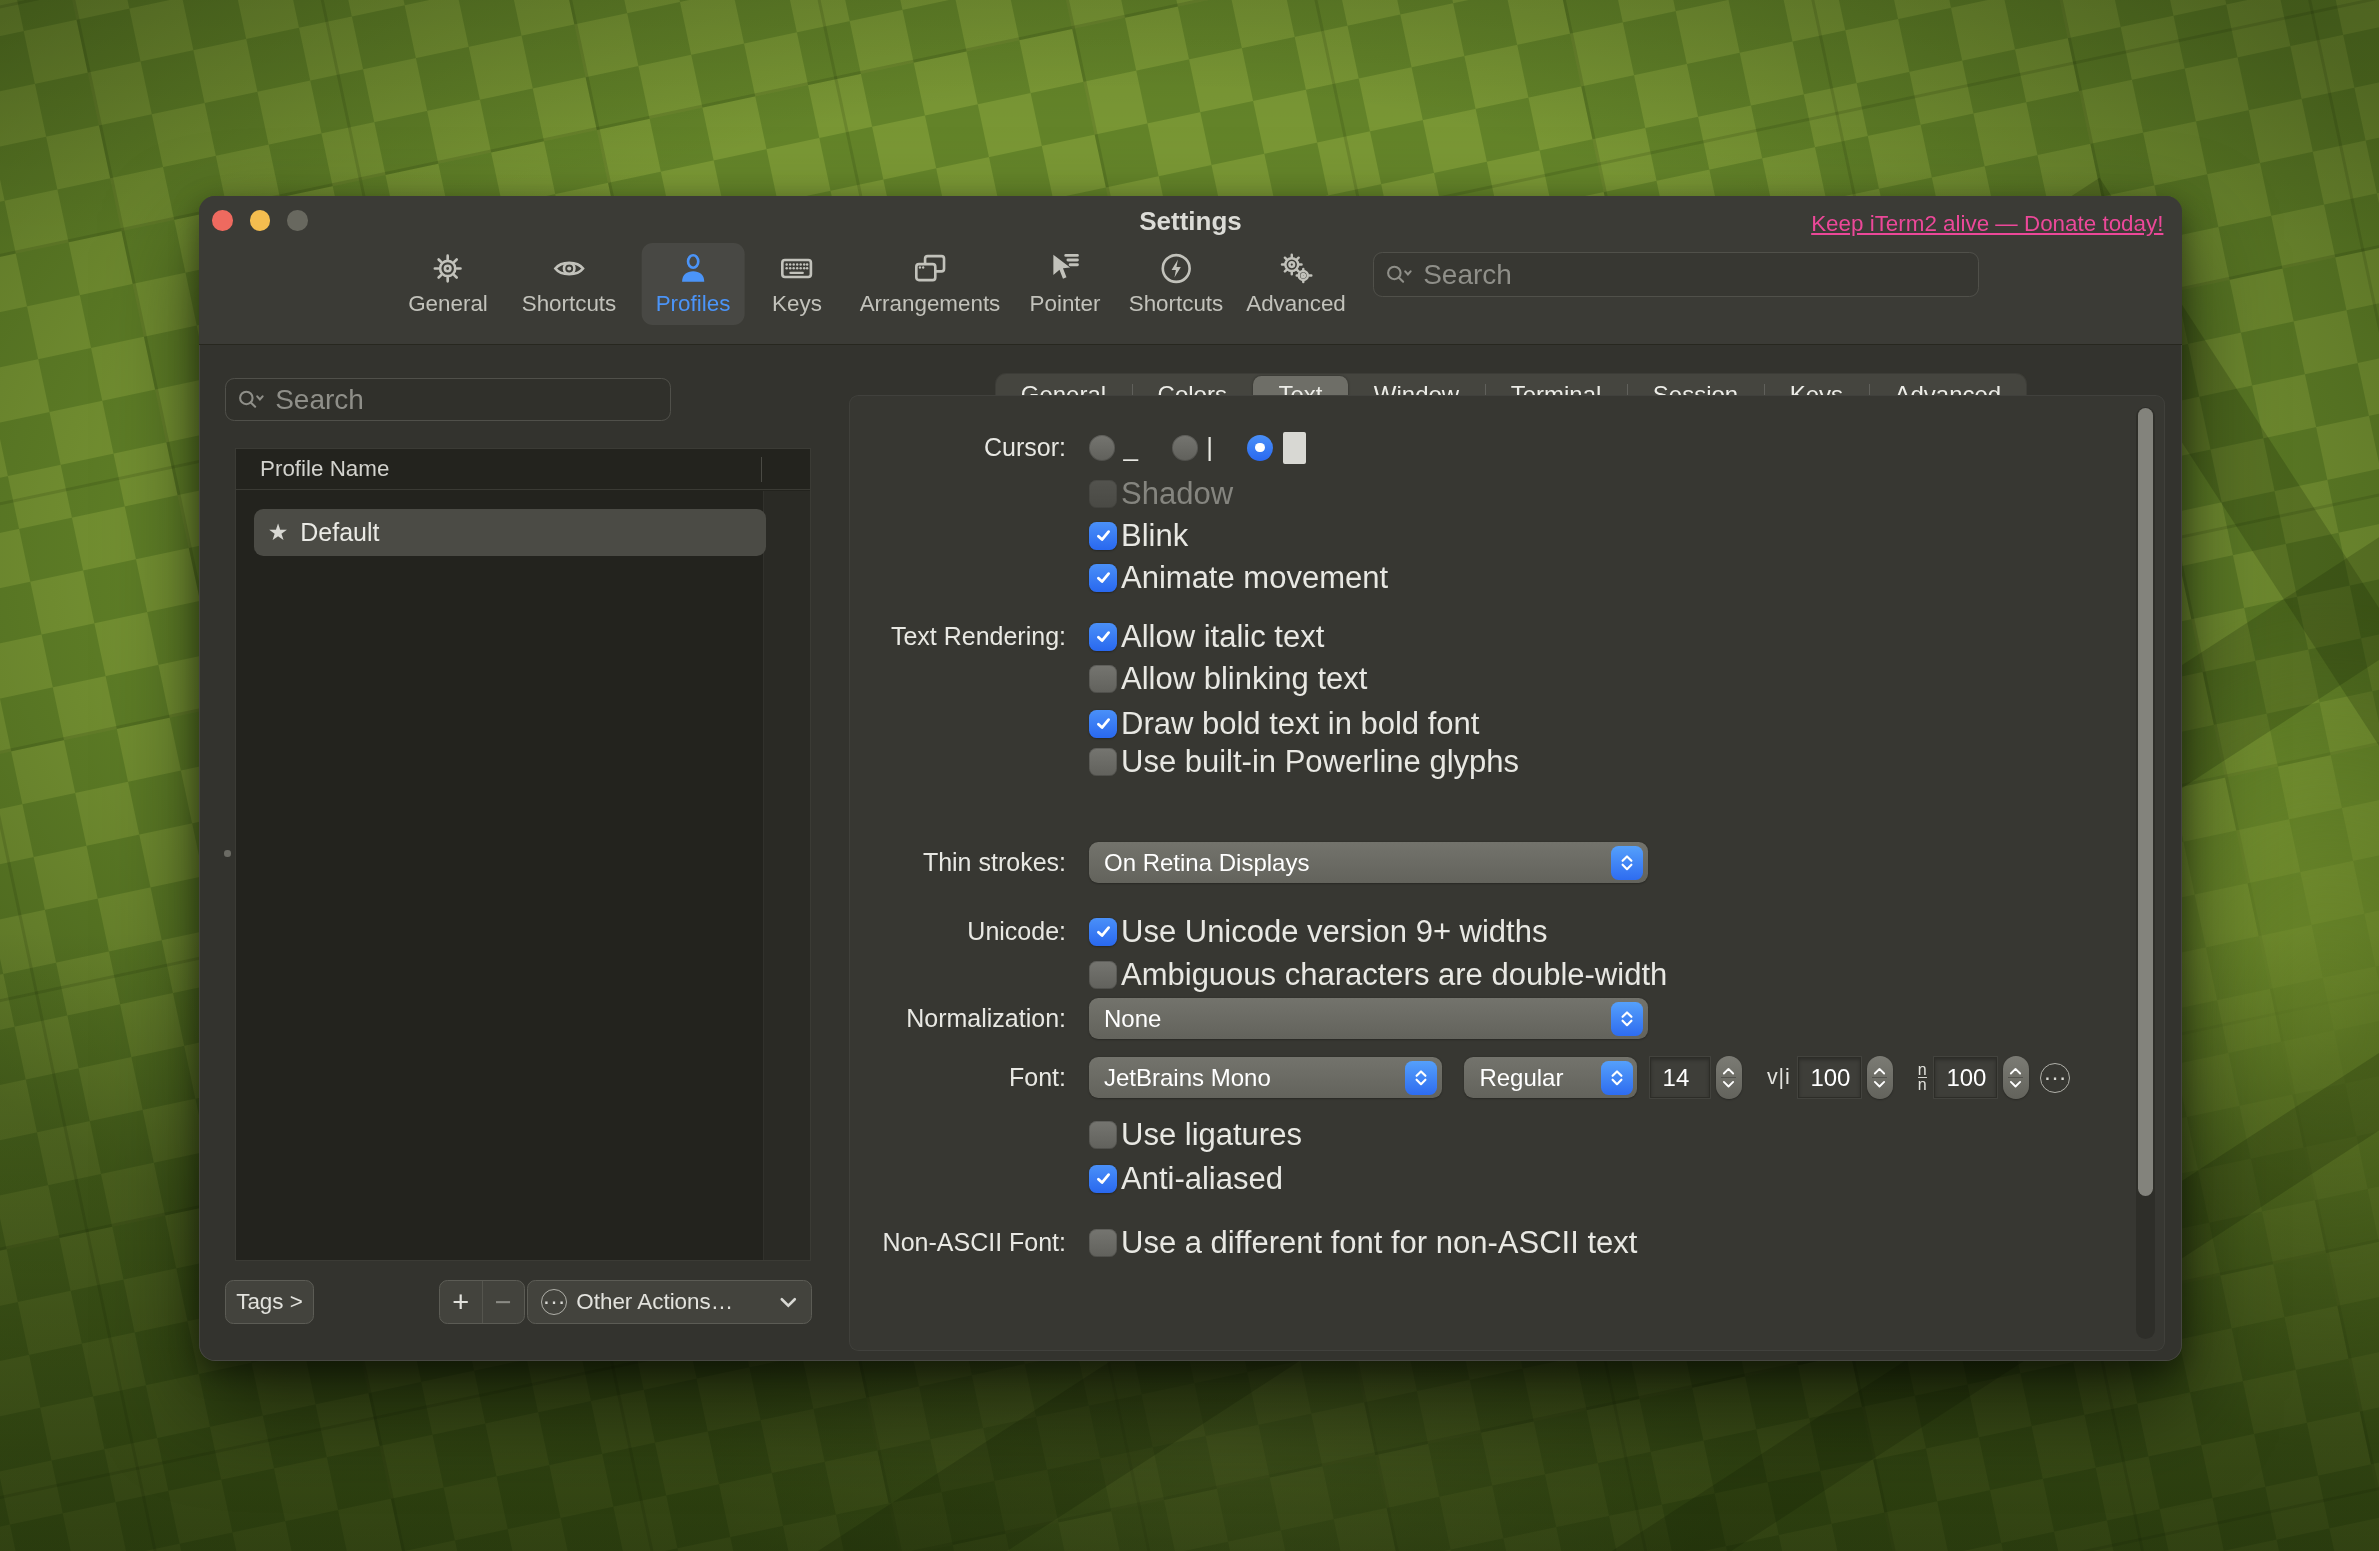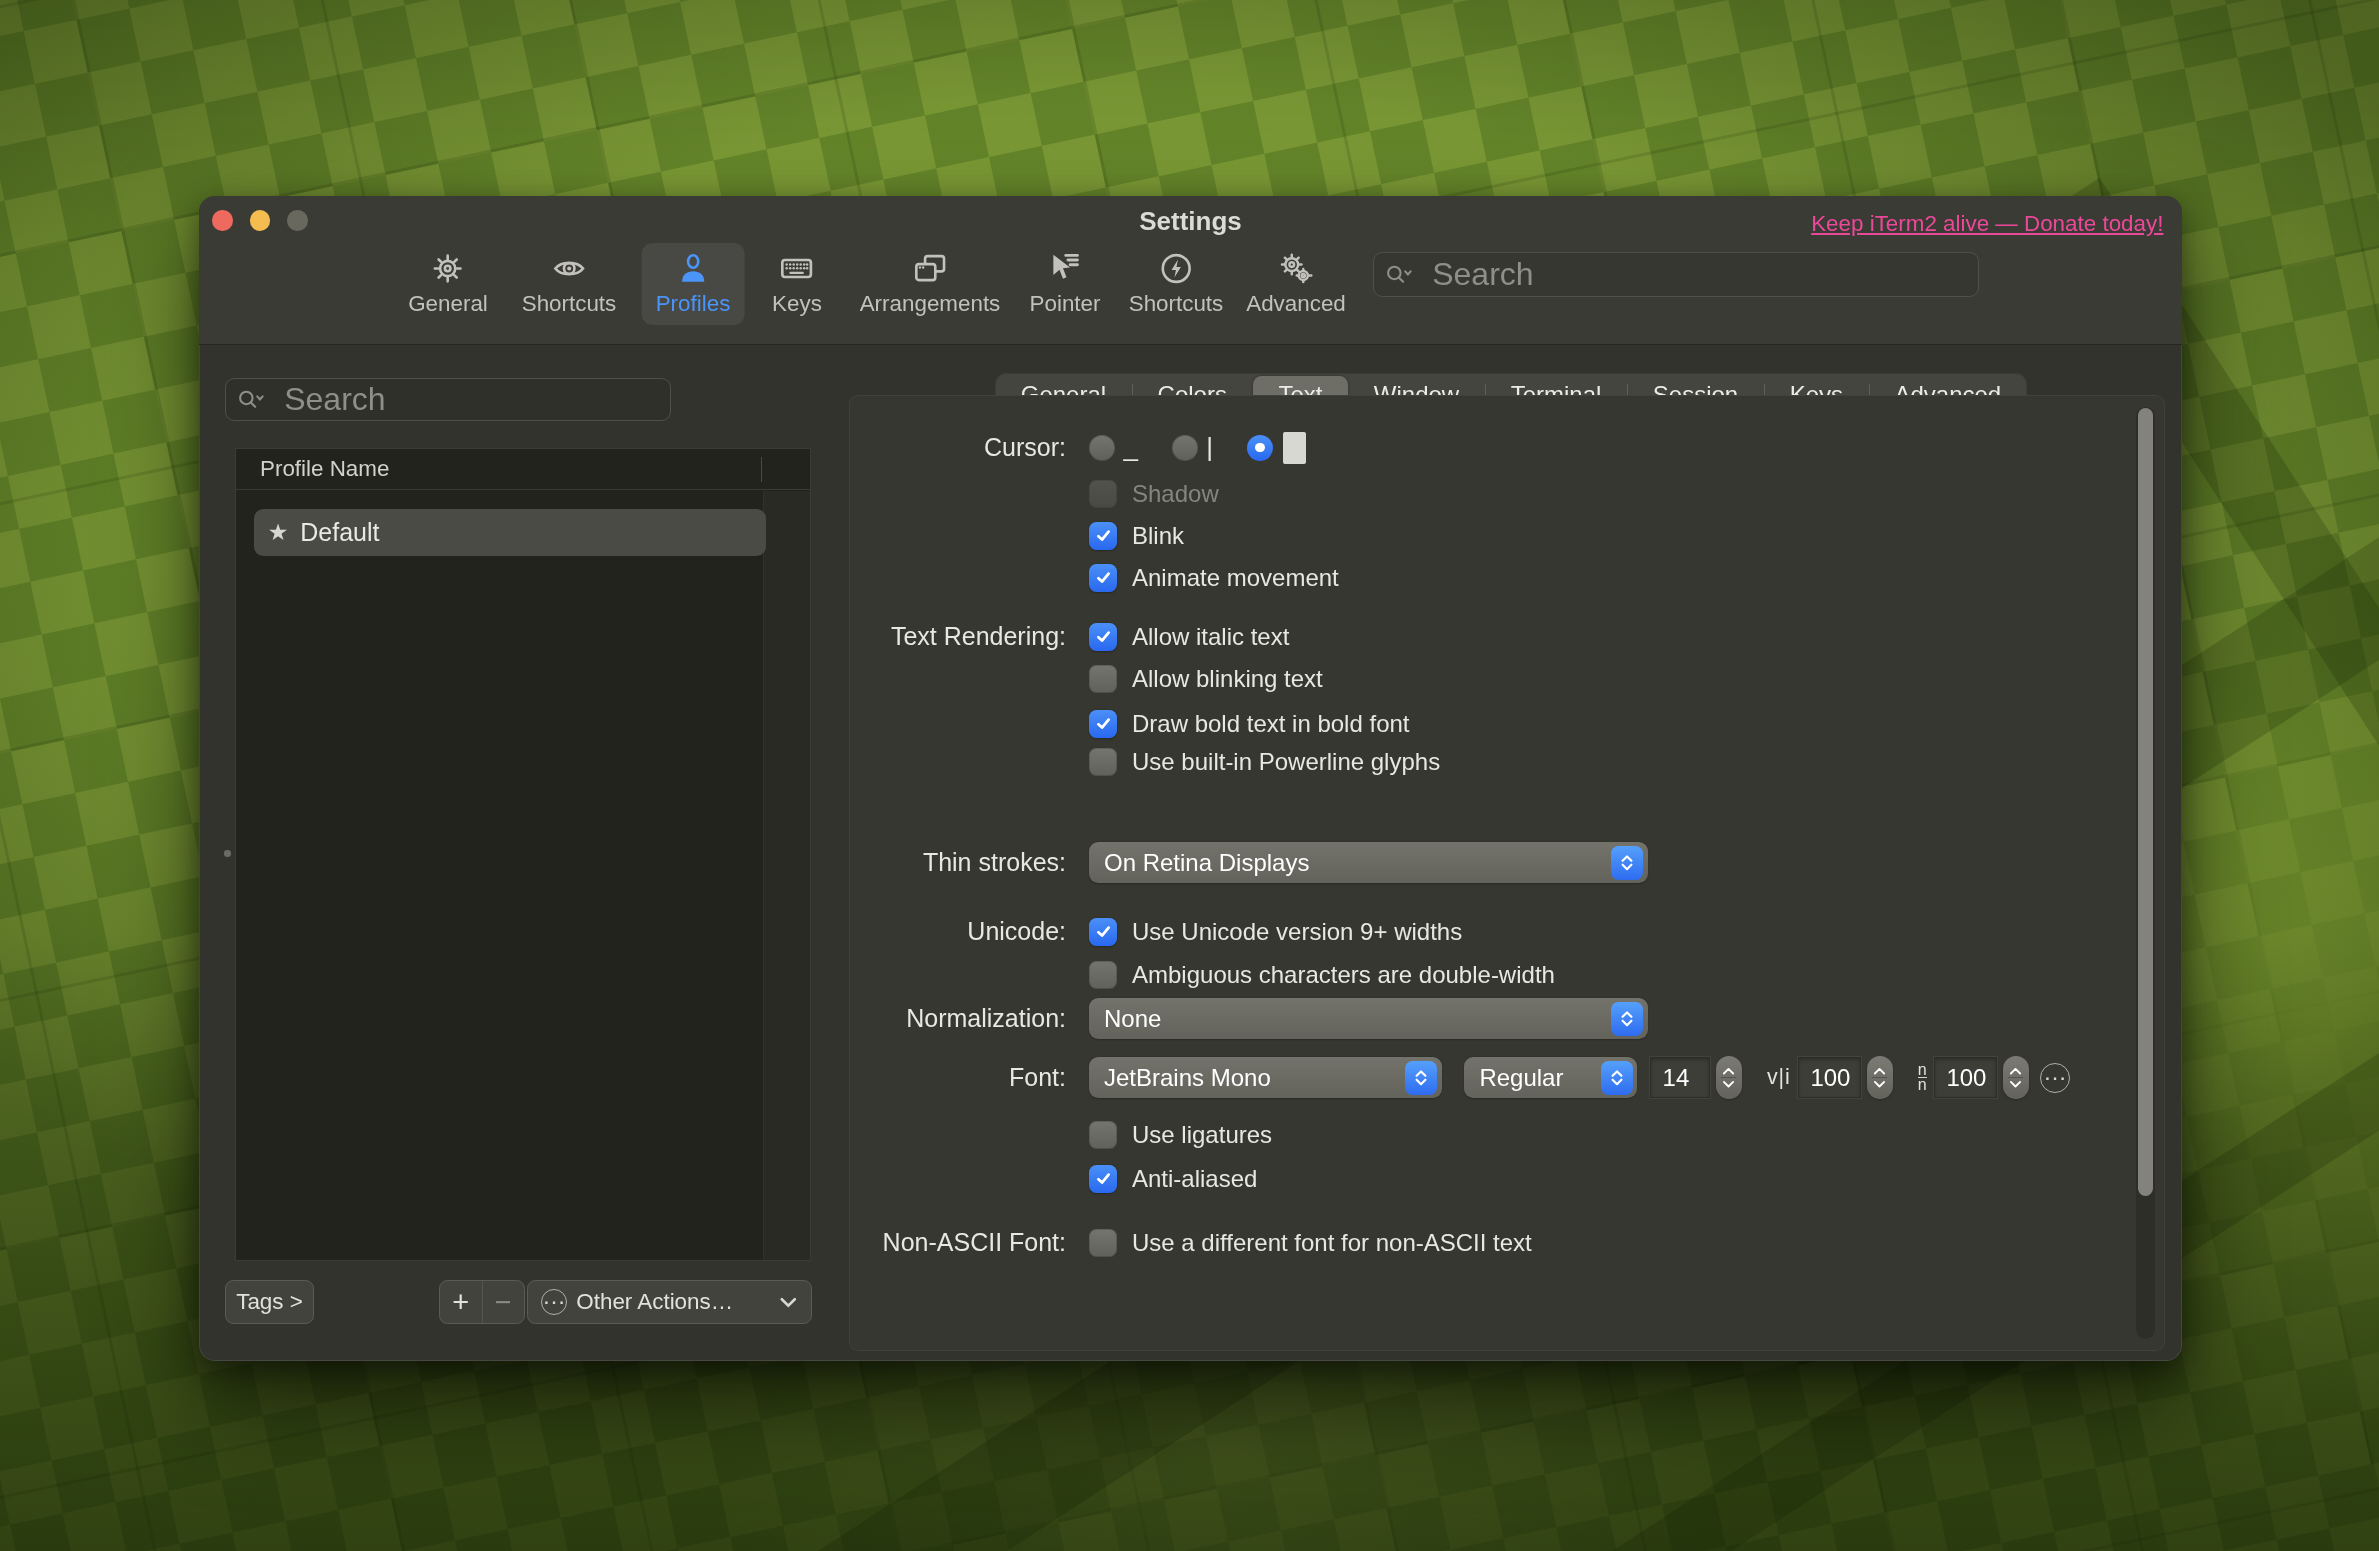--- a/index.html
+++ b/index.html
@@ -36,22 +36,22 @@
 
   .wtitle{position:absolute;top:10.3px;left:0;width:100%;text-align:center;font-size:26px;font-weight:700;color:#dcdcd7}
   .donate{position:absolute;top:15px;right:18.6px;font-size:22.4px;color:#ec4899;text-decoration:underline;cursor:pointer}
 
   .titem{position:absolute;top:47px;transform:translateX(-50%);display:flex;flex-direction:column;align-items:center;gap:4.7px;
     padding:8.4px 14px;border-radius:11.2px;color:#c2c2bb;cursor:default}
   .titem .tlabel{font-size:22.4px;white-space:nowrap}
   .titem svg{display:block}
   .titem.sel{background:rgba(255,255,255,.07);color:#4b94f8}
 
-  .searchbox{display:flex;align-items:center;gap:19px;border:1.9px solid #50504a;border-radius:9.3px;background:rgba(0,0,0,.06);
-    color:#8f8f89;font-size:32px;padding:0 11.2px}
+  .searchbox{display:flex;align-items:center;gap:10px;border:1.9px solid #50504a;border-radius:9.3px;background:rgba(0,0,0,.06);
+    color:#8f8f89;font-size:28px;padding:0 11.2px}
   .tsearch{position:absolute;left:1174px;top:56px;width:606px;height:45px}
   .ssearch{position:absolute;left:26px;top:182px;width:446px;height:43px}
 
   
   .ptable{position:absolute;left:36px;top:252px;width:576px;height:813px;background:#23231e;border:0.9px solid #3b3b35}
   .phead{height:41px;border-bottom:0.9px solid #3a3a34;display:flex;align-items:center;padding-left:24px;font-size:22.4px;color:#d2d2cd;font-weight:500;position:relative}
   .phead::after{content:"";position:absolute;right:48px;top:7.5px;bottom:7.5px;width:0.9px;background:#4a4a44}
   .pgutter{position:absolute;right:0;top:42px;bottom:0;width:47px;background:#2a2a25;border-left:0.9px solid #31312c}
   .prow{position:absolute;left:17.7px;top:60px;width:512px;height:47px;background:#4b4b45;border-radius:9.3px;display:flex;align-items:center;padding-left:14px;gap:12px;font-size:25px;color:#eaeae5}
   .prow .star{font-size:23px;color:#d8d8d3}
@@ -77,21 +77,21 @@
 
   .sbar{position:absolute;right:10.3px;top:12px;width:18.6px;height:932px;background:rgba(0,0,0,.16);border-radius:9.3px}
   .sthumb{position:absolute;left:1.9px;top:0.9px;width:15px;height:788px;background:#83837c;border-radius:8.4px}
 
   .row{position:absolute;left:0;width:1268px;height:41px;display:flex;align-items:center}
   .rl{width:217px;flex:none;text-align:right;font-size:25px;color:#e8e8e3}
   .ctr{margin-left:23px;display:flex;align-items:center}
   .cb{width:28px;height:28px;border-radius:7.5px;flex:none;display:flex;align-items:center;justify-content:center}
   .cb.on{background:linear-gradient(#4a90f8,#2968ef);box-shadow:0 0.9px 1.9px rgba(0,0,0,.3)}
   .cb.off{background:linear-gradient(#757570,#61615c);box-shadow:inset 0 0 0 0.9px rgba(0,0,0,.18)}
-  .cbl{margin-left:15px;font-size:24px;color:#e8e8e3}
+  .cbl{margin-left:4px;font-size:31px;color:#e8e8e3}
   .row.dis .cb{opacity:.45}
   .row.dis .cbl{color:#85857f}
 
   .rad{width:26px;height:26px;border-radius:50%;flex:none}
   .rad.off{background:linear-gradient(#757570,#60605b);box-shadow:inset 0 0 0 0.9px rgba(0,0,0,.18)}
   .rad.on{background:linear-gradient(#4a90f8,#2968ef);position:relative}
   .rad.on::after{content:"";position:absolute;left:8.4px;top:8.4px;width:9.3px;height:9.3px;border-radius:50%;background:#fff}
   .cg{font-size:26px;color:#e8e8e3;margin-left:8.4px;white-space:pre}
   .blockc{width:22.4px;height:32px;background:#d8d8d3;margin-left:10.3px;border-radius:1.9px}
   .gap36{width:34px;flex:none}

